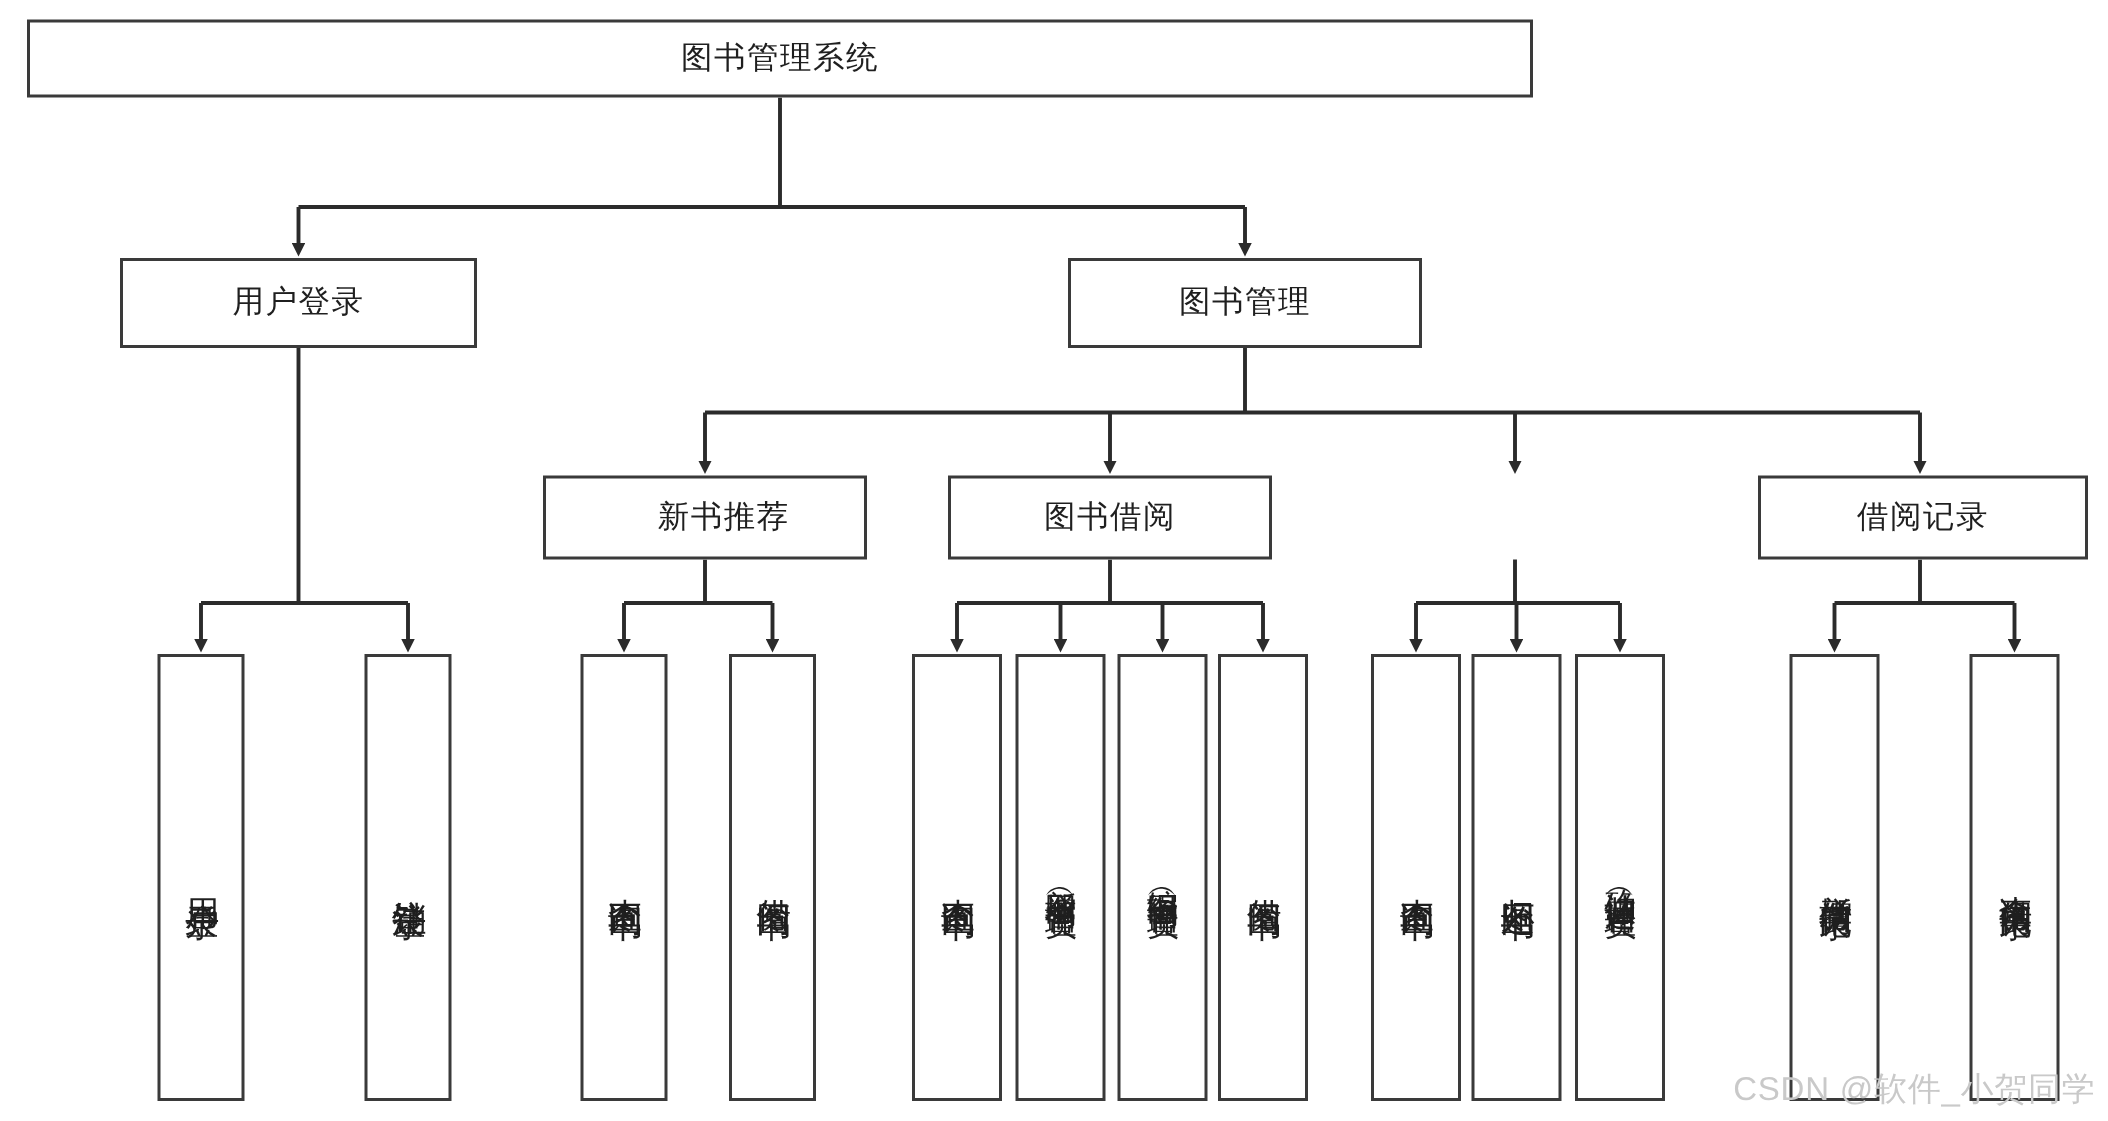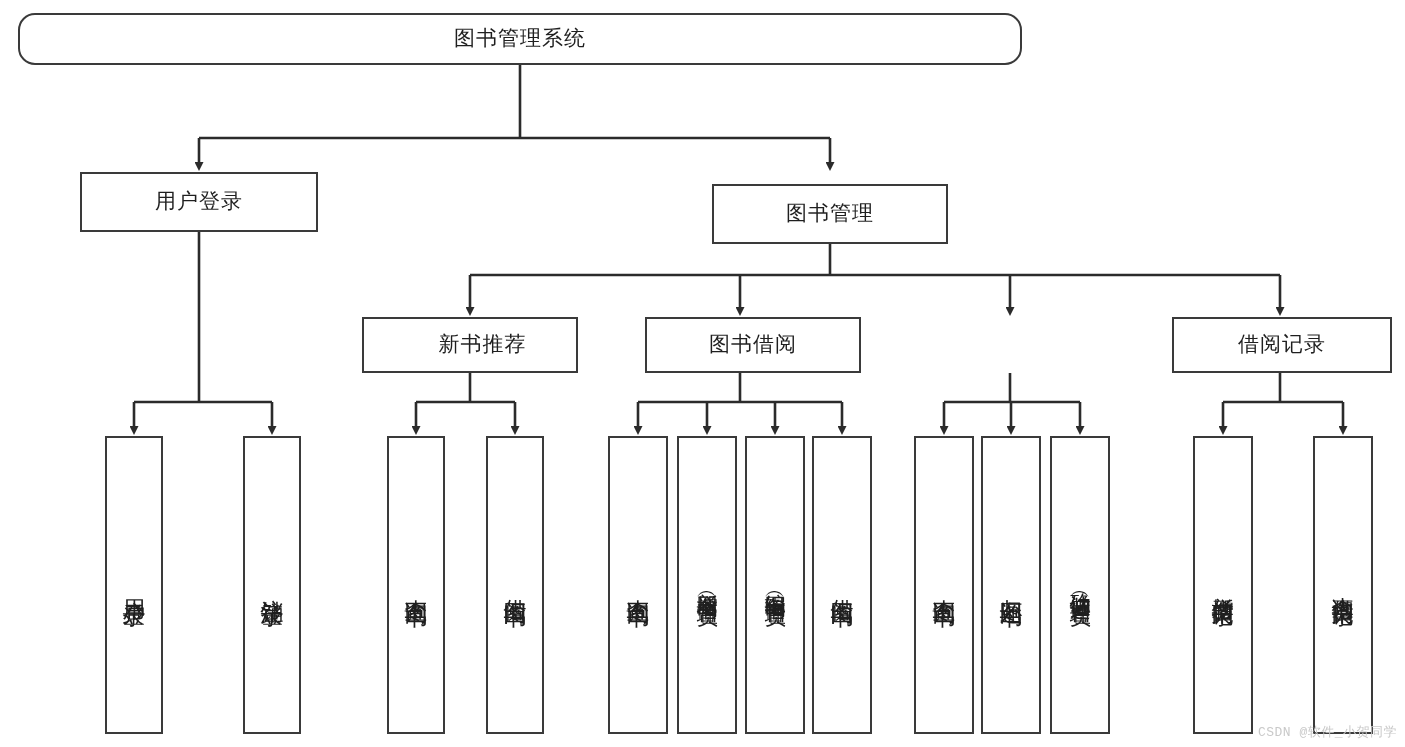--- a/index.html
+++ b/index.html
@@ -54,25 +54,25 @@
   .node.vert .vtext {
     writing-mode: vertical-rl;
     text-orientation: upright;
     white-space: nowrap;
     display: block;
   }
   .watermark {
     position: absolute;
     right: 8px;
     bottom: 6px;
-    font-size: 13px;
+    font-size: 22px;
     color: #c9c9c9;
     letter-spacing: 0.5px;
     white-space: nowrap;
-    font-family: Liberation Mono, monospace;
+    font-family: Liberation Sans, sans-serif;
   }
 </style>
 </head>
 <body>
 
 <div id="canvas">
 
   <svg class="connectors" viewBox="0 0 1405 747" xmlns="http://www.w3.org/2000/svg">
     <defs>
       <marker id="arrow" markerWidth="9" markerHeight="9" refX="1" refY="4.5" orient="auto" markerUnits="userSpaceOnUse">
@@ -118,27 +118,27 @@
       <path d="M1011,402 L1011,427" marker-end="url(#arrow)"></path>
       <path d="M1080,402 L1080,427" marker-end="url(#arrow)"></path>
 
       <path d="M1280,373 L1280,402"></path>
       <path d="M1223,402 L1343,402"></path>
       <path d="M1223,402 L1223,427" marker-end="url(#arrow)"></path>
       <path d="M1343,402 L1343,427" marker-end="url(#arrow)"></path>
     </g>
   </svg>
 
-  <div class="node horiz" id="root-node" style="left: 18px; top: 13px; width: 1004px; height: 52px; border-radius: 17px;">图书管理系统</div>
+  <div class="node horiz" id="root-node" style="left: 18px; top: 13px; width: 1004px; height: 52px;">图书管理系统</div>
 
   <div class="node horiz" id="l2-0" style="left: 80px; top: 172px; width: 238px; height: 60px;">用户登录</div>
-  <div class="node horiz" id="l2-1" style="left: 712px; top: 172px; width: 236px; height: 60px; margin-top: 12px;">图书管理</div>
+  <div class="node horiz" id="l2-1" style="left: 712px; top: 172px; width: 236px; height: 60px;">图书管理</div>
 
   <div class="node horiz" id="l3-0" style="left: 362px; top: 317px; width: 216px; height: 56px; padding-left: 25px;">新书推荐</div>
-  <div class="node horiz" id="l3-1" style="left: 632px; top: 317px; width: 216px; height: 56px; margin-left: 13px;">图书借阅</div>
+  <div class="node horiz" id="l3-1" style="left: 632px; top: 317px; width: 216px; height: 56px;">图书借阅</div>
   <div class="node horiz" id="l3-3" style="left: 1172px; top: 317px; width: 220px; height: 56px;">借阅记录</div>
 
   <div class="node vert" id="leaf-0" style="left: 105px; top: 436px; width: 58px; height: 298px; font-size: 23px;">
       <span class="vtext">用户登录</span>
     </div>
   <div class="node vert" id="leaf-1" style="left: 243px; top: 436px; width: 58px; height: 298px; font-size: 23px;">
       <span class="vtext">注销登录</span>
     </div>
   <div class="node vert" id="leaf-2" style="left: 387px; top: 436px; width: 58px; height: 298px; font-size: 23px;">
       <span class="vtext">查询图书</span>

